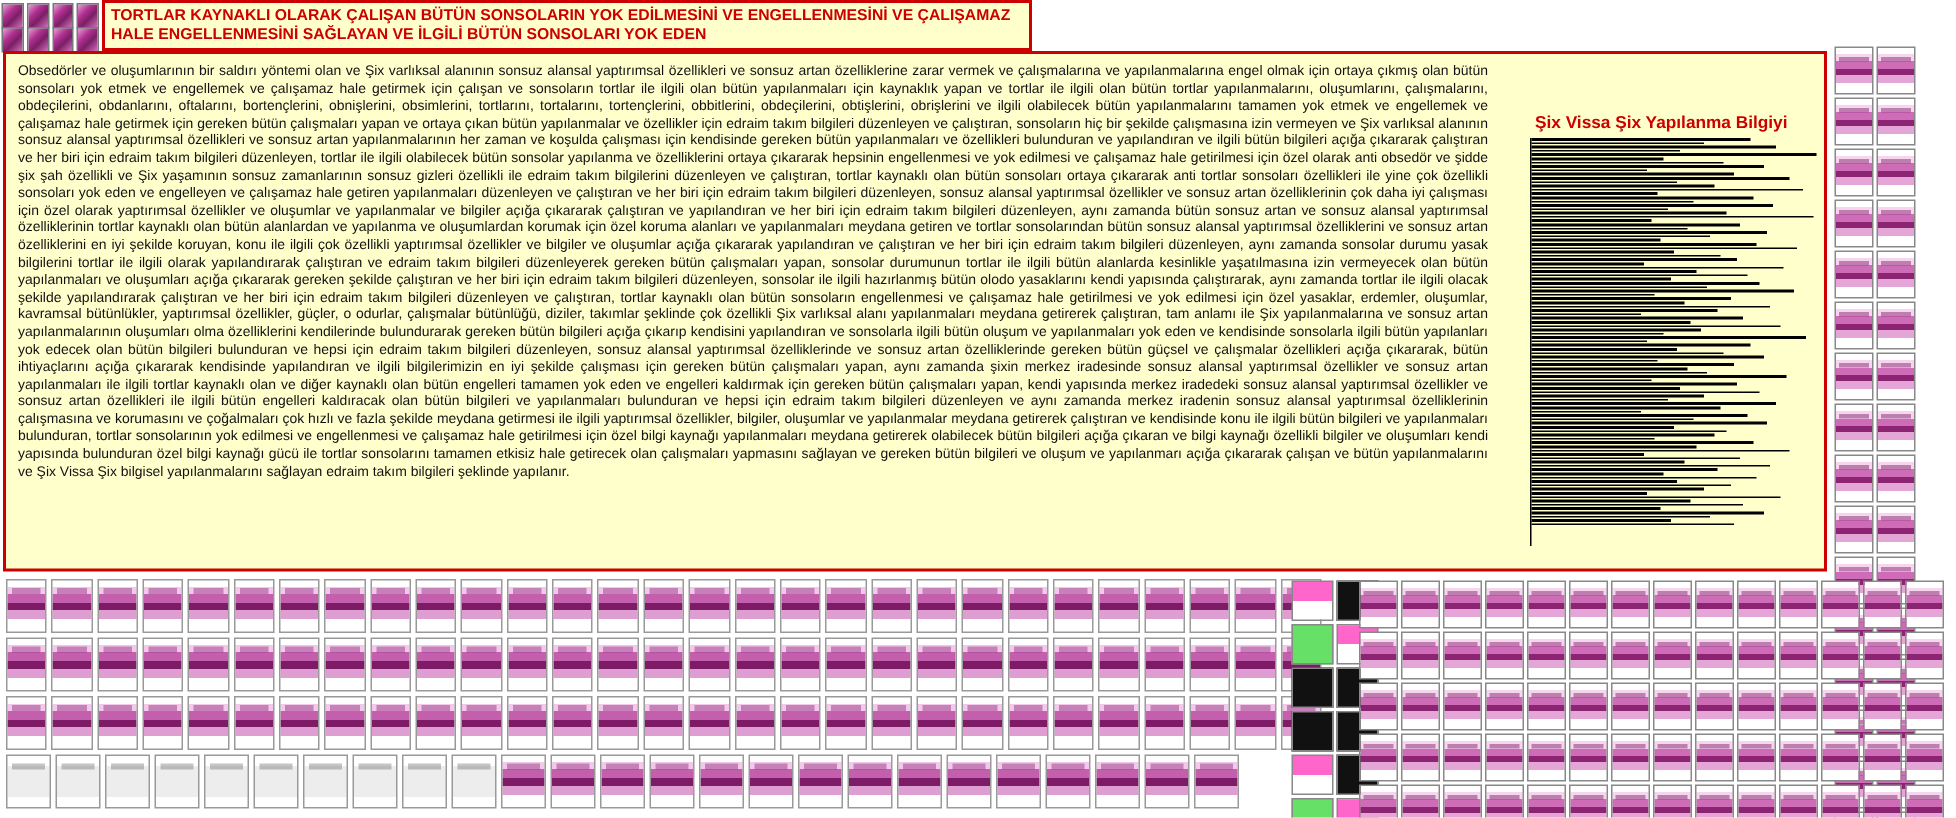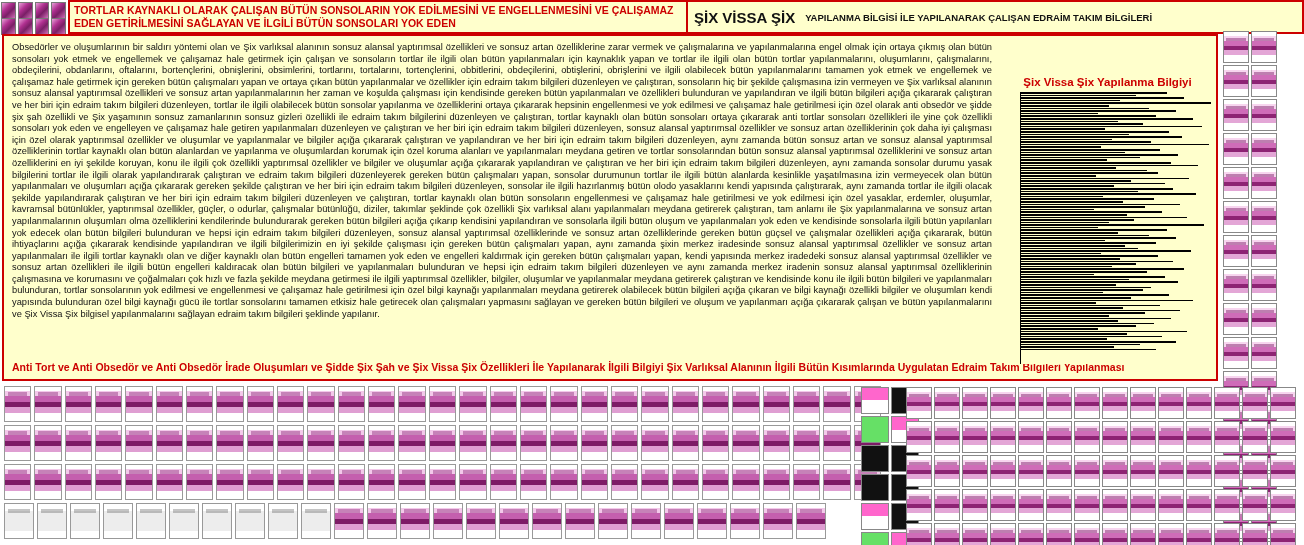--- a/index.html
+++ b/index.html
@@ -173,30 +173,25 @@
         <div class="mini"></div>
         <div class="mini"></div>
       </div>
       <div class="mini-strip">
         <div class="mini"></div>
         <div class="mini"></div>
         <div class="mini"></div>
         <div class="mini"></div>
       </div>
     </div>
-    <div class="banner-red">TORTLAR KAYNAKLI OLARAK ÇALIŞAN BÜTÜN SONSOLARIN YOK EDİLMESİNİ VE ENGELLENMESİNİ VE ÇALIŞAMAZ EDEN GETİRİLMESİNİ SAĞLAYAN VE İLGİLİ BÜTÜN SONSOLARI YOK EDEN</div>
-    <div class="banner-title">
-      <span class="big">ŞİX VİSSA ŞİX</span>
-      <span class="small">YAPILANMA BİLGİSİ İLE YAPILANARAK ÇALIŞAN EDRAİM TAKIM BİLGİLERİ</span>
-    </div>
+    <div class="banner-red">TORTLAR KAYNAKLI OLARAK ÇALIŞAN BÜTÜN SONSOLARIN YOK EDİLMESİNİ VE ENGELLENMESİNİ VE ÇALIŞAMAZ HALE ENGELLENMESİNİ SAĞLAYAN VE İLGİLİ BÜTÜN SONSOLARI YOK EDEN</div>
   </div>
 
   <div class="doc-box">
     <div class="doc-text">Obsedörler ve oluşumlarının bir saldırı yöntemi olan ve Şix varlıksal alanının sonsuz alansal yaptırımsal özellikleri ve sonsuz artan özelliklerine zarar vermek ve çalışmalarına ve yapılanmalarına engel olmak için ortaya çıkmış olan bütün sonsoları yok etmek ve engellemek ve çalışamaz hale getirmek için çalışan ve sonsoların tortlar ile ilgili olan bütün yapılanmaları için kaynaklık yapan ve tortlar ile ilgili olan bütün tortlar yapılanmalarını, oluşumlarını, çalışmalarını, obdeçilerini, obdanlarını, oftalarını, bortençlerini, obnişlerini, obsimlerini, tortlarını, tortalarını, tortençlerini, obbitlerini, obdeçilerini, obtişlerini, obrişlerini ve ilgili olabilecek bütün yapılanmalarını tamamen yok etmek ve engellemek ve çalışamaz hale getirmek için gereken bütün çalışmaları yapan ve ortaya çıkan bütün yapılanmalar ve özellikler için edraim takım bilgileri düzenleyen ve çalıştıran, sonsoların hiç bir şekilde çalışmasına izin vermeyen ve Şix varlıksal alanının sonsuz alansal yaptırımsal özellikleri ve sonsuz artan yapılanmalarının her zaman ve koşulda çalışması için kendisinde gereken bütün yapılanmaları ve özellikleri bulunduran ve yapılandıran ve ilgili bütün bilgileri açığa çıkararak çalıştıran ve her biri için edraim takım bilgileri düzenleyen, tortlar ile ilgili olabilecek bütün sonsolar yapılanma ve özelliklerini ortaya çıkararak hepsinin engellenmesi ve yok edilmesi ve çalışamaz hale getirilmesi için özel olarak anti obsedör ve şidde şix şah özellikli ve Şix yaşamının sonsuz zamanlarının sonsuz gizleri özellikli ile edraim takım bilgilerini düzenleyen ve çalıştıran, tortlar kaynaklı olan bütün sonsoları ortaya çıkararak anti tortlar sonsoları özellikleri ile yine çok özellikli sonsoları yok eden ve engelleyen ve çalışamaz hale getiren yapılanmaları düzenleyen ve çalıştıran ve her biri için edraim takım bilgileri düzenleyen, sonsuz alansal yaptırımsal özellikler ve sonsuz artan özelliklerinin çok daha iyi çalışması için özel olarak yaptırımsal özellikler ve oluşumlar ve yapılanmalar ve bilgiler açığa çıkararak çalıştıran ve yapılandıran ve her biri için edraim takım bilgileri düzenleyen, aynı zamanda bütün sonsuz artan ve sonsuz alansal yaptırımsal özelliklerinin tortlar kaynaklı olan bütün alanlardan ve yapılanma ve oluşumlardan korumak için özel koruma alanları ve yapılanmaları meydana getiren ve tortlar sonsolarından bütün sonsuz alansal yaptırımsal özelliklerini ve sonsuz artan özelliklerini en iyi şekilde koruyan, konu ile ilgili çok özellikli yaptırımsal özellikler ve bilgiler ve oluşumlar açığa çıkararak yapılandıran ve çalıştıran ve her biri için edraim takım bilgileri düzenleyen, aynı zamanda sonsolar durumu yasak bilgilerini tortlar ile ilgili olarak yapılandırarak çalıştıran ve edraim takım bilgileri düzenleyerek gereken bütün çalışmaları yapan, sonsolar durumunun tortlar ile ilgili bütün alanlarda kesinlikle yaşatılmasına izin vermeyecek olan bütün yapılanmaları ve oluşumları açığa çıkararak gereken şekilde çalıştıran ve her biri için edraim takım bilgileri düzenleyen, sonsolar ile ilgili hazırlanmış bütün olodo yasaklarını kendi yapısında çalıştırarak, aynı zamanda tortlar ile ilgili olacak şekilde yapılandırarak çalıştıran ve her biri için edraim takım bilgileri düzenleyen ve çalıştıran, tortlar kaynaklı olan bütün sonsoların engellenmesi ve çalışamaz hale getirilmesi ve yok edilmesi için özel yasaklar, erdemler, oluşumlar, kavramsal bütünlükler, yaptırımsal özellikler, güçler, o odurlar, çalışmalar bütünlüğü, diziler, takımlar şeklinde çok özellikli Şix varlıksal alanı yapılanmaları meydana getirerek çalıştıran, tam anlamı ile Şix yapılanmalarına ve sonsuz artan yapılanmalarının oluşumları olma özelliklerini kendilerinde bulundurarak gereken bütün bilgileri açığa çıkarıp kendisini yapılandıran ve sonsolarla ilgili bütün oluşum ve yapılanmaları yok eden ve kendisinde sonsolarla ilgili bütün yapılanları yok edecek olan bütün bilgileri bulunduran ve hepsi için edraim takım bilgileri düzenleyen, sonsuz alansal yaptırımsal özelliklerinde ve sonsuz artan özelliklerinde gereken bütün güçsel ve çalışmalar özellikleri açığa çıkararak, bütün ihtiyaçlarını açığa çıkararak kendisinde yapılandıran ve ilgili bilgilerimizin en iyi şekilde çalışması için gereken bütün çalışmaları yapan, aynı zamanda şixin merkez iradesinde sonsuz alansal yaptırımsal özellikler ve sonsuz artan yapılanmaları ile ilgili tortlar kaynaklı olan ve diğer kaynaklı olan bütün engelleri tamamen yok eden ve engelleri kaldırmak için gereken bütün çalışmaları yapan, kendi yapısında merkez iradedeki sonsuz alansal yaptırımsal özellikler ve sonsuz artan özellikleri ile ilgili bütün engelleri kaldıracak olan bütün bilgileri ve yapılanmaları bulunduran ve hepsi için edraim takım bilgileri düzenleyen ve aynı zamanda merkez iradenin sonsuz alansal yaptırımsal özelliklerinin çalışmasına ve korumasını ve çoğalmaları çok hızlı ve fazla şekilde meydana getirmesi ile ilgili yaptırımsal özellikler, bilgiler, oluşumlar ve yapılanmalar meydana getirerek çalıştıran ve kendisinde konu ile ilgili bütün bilgileri ve yapılanmaları bulunduran, tortlar sonsolarının yok edilmesi ve engellenmesi ve çalışamaz hale getirilmesi için özel bilgi kaynağı yapılanmaları meydana getirerek olabilecek bütün bilgileri açığa çıkaran ve bilgi kaynağı özellikli bilgiler ve oluşumları kendi yapısında bulunduran özel bilgi kaynağı gücü ile tortlar sonsolarını tamamen etkisiz hale getirecek olan çalışmaları yapmasını sağlayan ve gereken bütün bilgileri ve oluşum ve yapılanmarı açığa çıkararak çalışan ve bütün yapılanmalarını ve Şix Vissa Şix bilgisel yapılanmalarını sağlayan edraim takım bilgileri şeklinde yapılanır.</div>
-    <div class="doc-footer">Anti Tort ve Anti Obsedör ve Anti Obsedör İrade Oluşumları ve Şidde Şix Şah ve Şix Vissa Şix Özellikleri İle Yapılanarak İlgili Bilgiyi Şix Varlıksal Alanının İlgili Bütün Kısımlarında Uygulatan Edraim Takım Bilgileri Yapılanması</div>
 
     <div class="chart-panel">
       <div class="chart-title">Şix Vissa Şix Yapılanma Bilgiyi</div>
       <div class="chart-area">
         <div class="chart-axis"></div>
         <div class="chart-bars" id="chart-bars">
             <div class="bar" style="width: 76.7442%;"></div>
             <div class="bar" style="width: 60.4651%;"></div>
             <div class="bar" style="width: 86.0465%;"></div>
             <div class="bar" style="width: 52.3256%;"></div>

